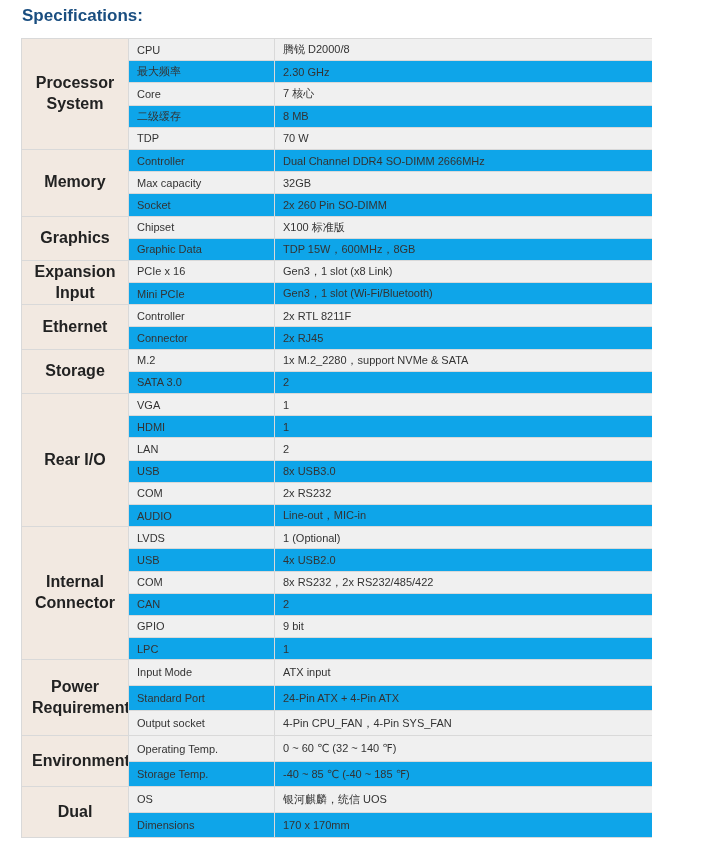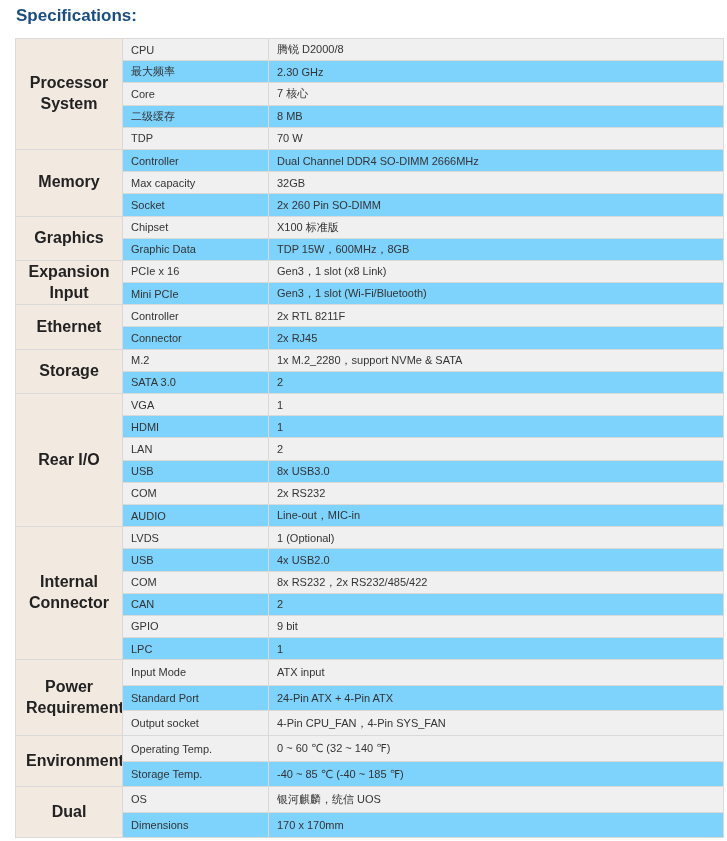--- a/index.html
+++ b/index.html
@@ -6,21 +6,21 @@
     --title-color:#1a4e80;
     --border-color:#d9d9d9;
     --cat-bg:#f2e9e1;
     --stripe-bg:#f0f0f0;
     --text-color:#333333;
     --cat-text:#222222;
   }
   *{box-sizing:border-box;}
   html,body{margin:0;padding:0;background:#ffffff;}
   body{font-family:"Liberation Sans","DejaVu Sans",sans-serif;}
-  .page{width:727px;height:841px;padding:4px 10px 0 15px;background:#ffffff;overflow:hidden;}
+  .page{width:652px;height:841px;padding:4px 10px 0 21px;background:#ffffff;overflow:hidden;}
   .title{
     color:var(--title-color);
     font-size:17px;
     font-weight:bold;
     margin:2px 0 12px 1px;
     font-family:"Liberation Sans","DejaVu Sans",sans-serif;
   }
   table.spec-table{
     border-collapse:collapse;
     width:708px;
@@ -44,21 +44,21 @@
     background:var(--cat-bg);
     text-align:center;
     font-weight:bold;
     font-size:16px;
     color:var(--cat-text);
     padding:0 10px;
     white-space:normal;
     line-height:1.3;
   }
   .spec-table tr.shaded td.data{background:var(--stripe-bg);}
-  .spec-table tr.plain td.data{background:#7dd3fc;}
+  .spec-table tr.plain td.data{background:#0ea5e9;}
 </style>
 </head>
 <body>
 
 <div class="page">
   <h2 class="title">Specifications:</h2>
   <table class="spec-table">
     <colgroup>
       <col class="c-cat">
         <col class="c-attr">

